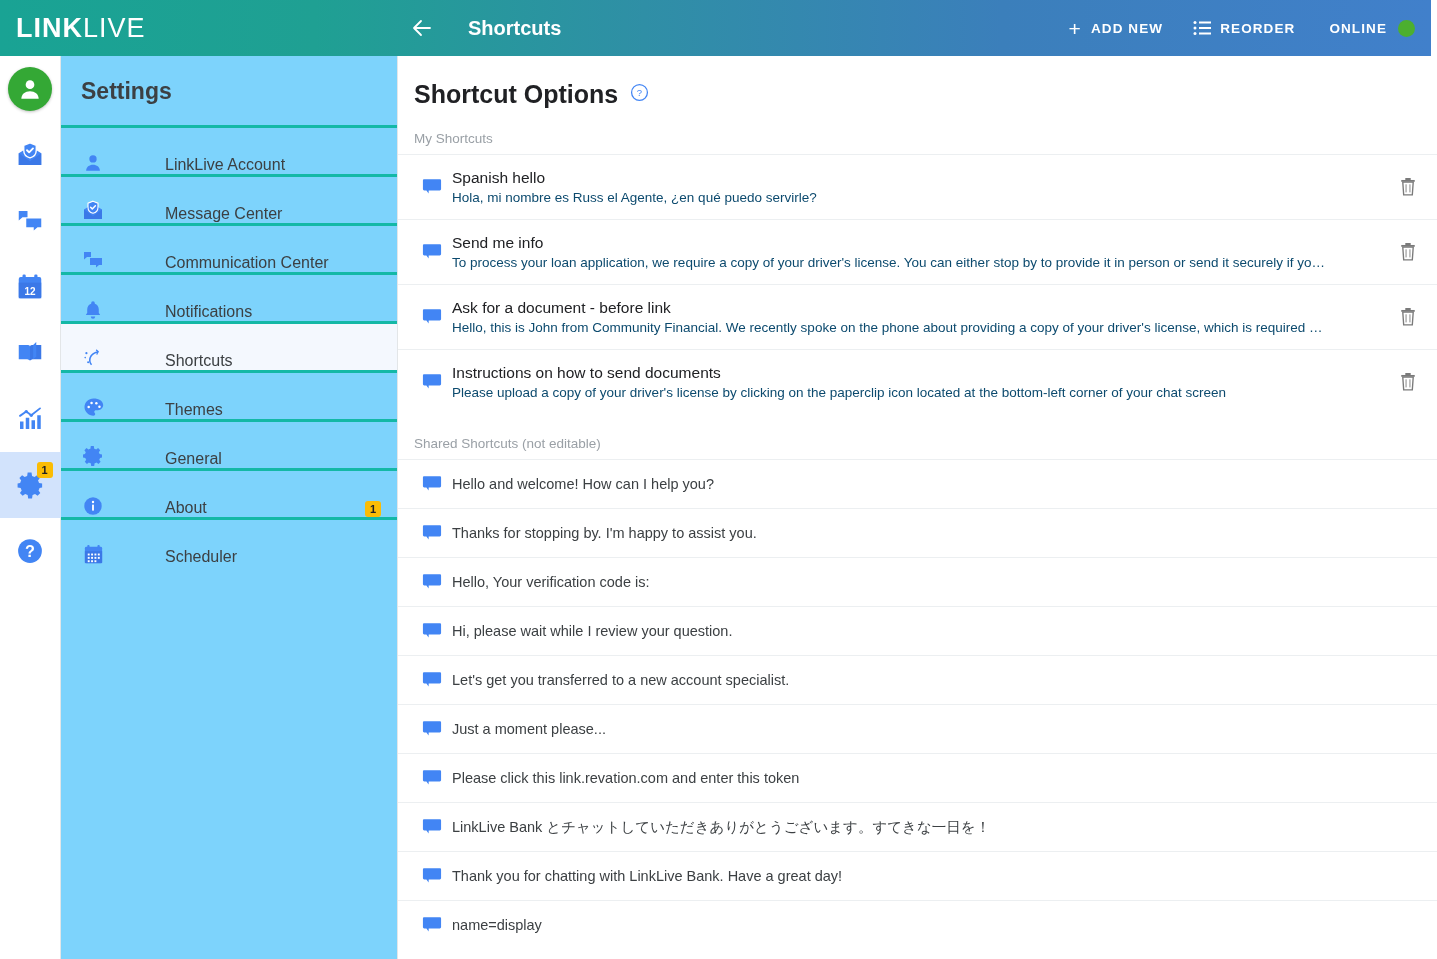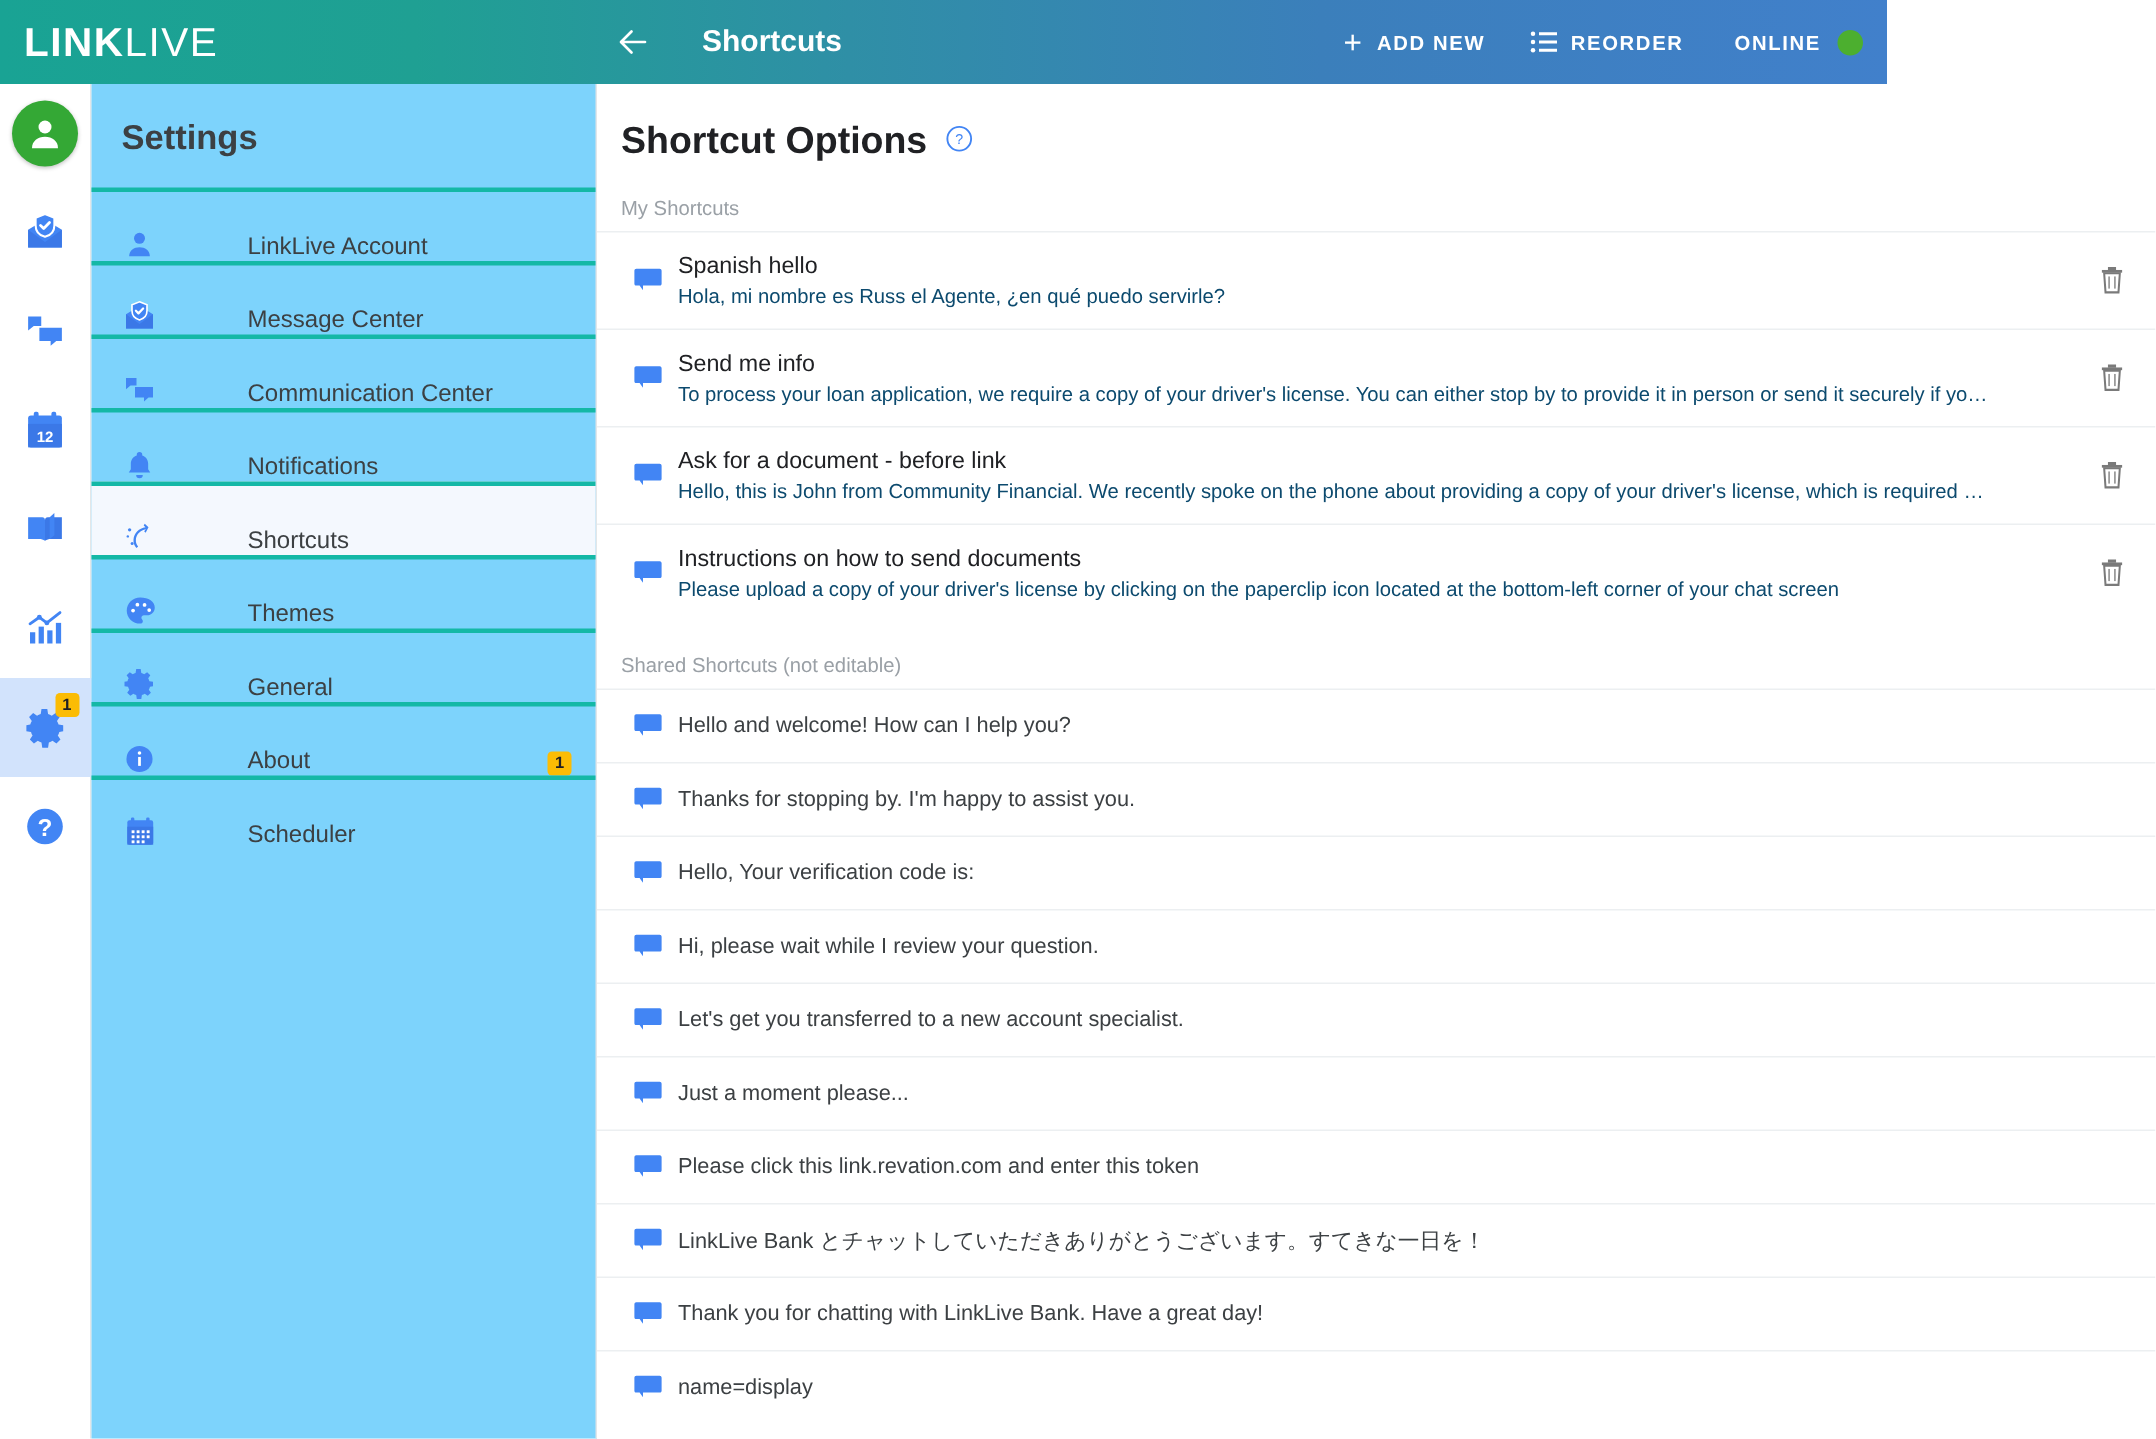--- a/index.html
+++ b/index.html
@@ -6,21 +6,21 @@
   html, body {
     width: 1437px; height: 959px;
     font-family: "Liberation Sans", sans-serif;
     background: #ffffff;
     overflow: hidden;
   }
 
   
   .topbar {
     position: absolute; top: 0; left: 0;
-    width: 1258px; height: 56px;
+    width: 1431px; height: 56px;
     background: linear-gradient(90deg, #19a394 0%, #1fa093 22%, #2f8fa6 45%, #3b7fbb 70%, #4180cb 100%);
     display: flex; align-items: center;
     color: #ffffff;
   }
   .logo {
     width: 398px; padding-left: 16px;
     font-size: 27px; letter-spacing: 1px; line-height: 1;
     white-space: nowrap;
   }
   .logo .b { font-weight: 700; }

